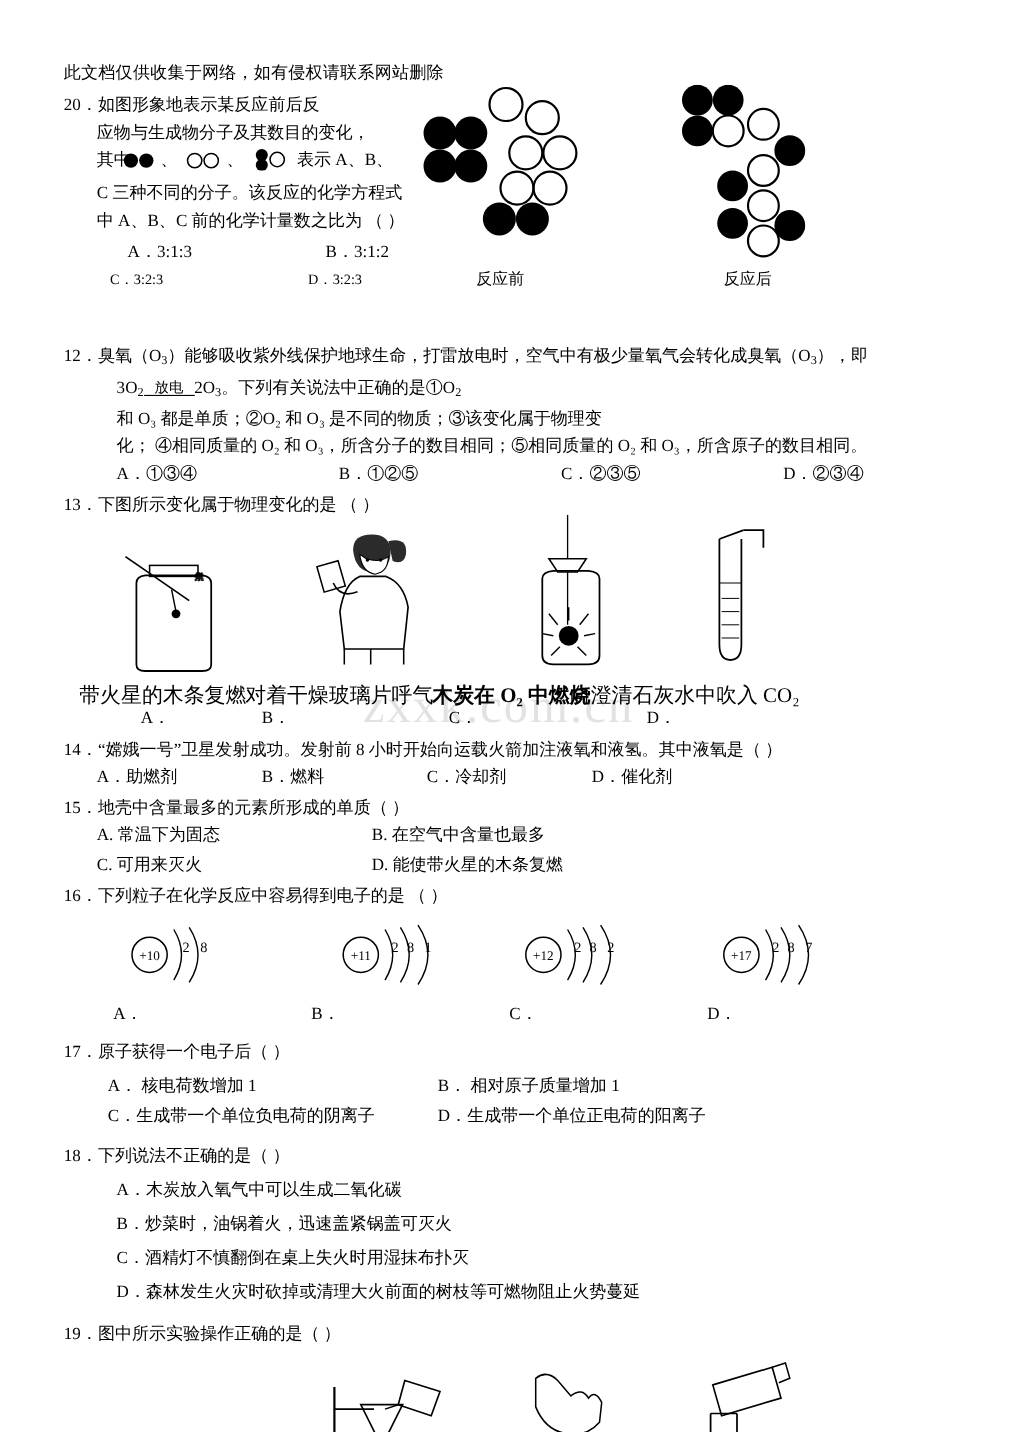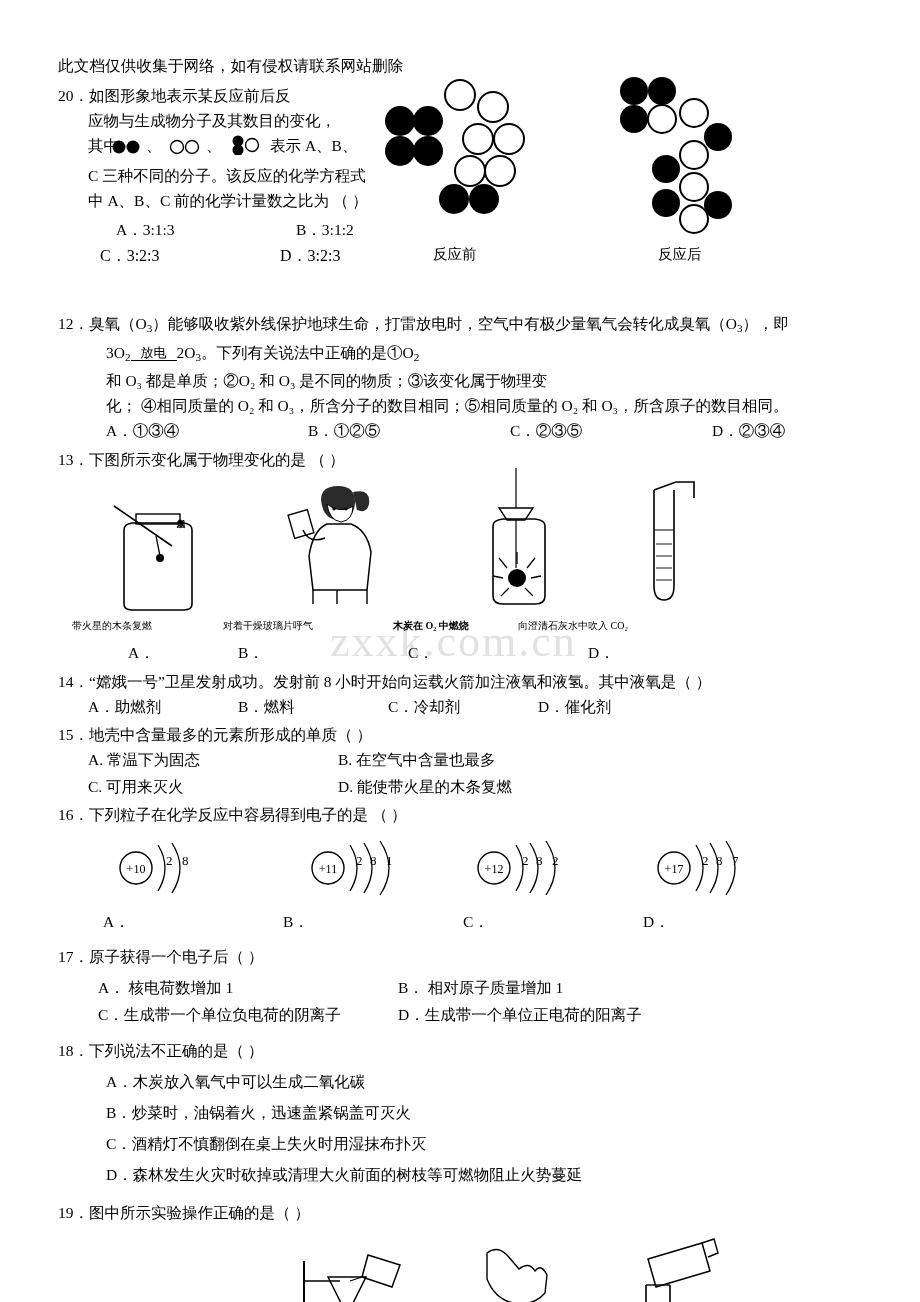--- a/index.html
+++ b/index.html
@@ -36,21 +36,21 @@
     padding-left:30px;
     font-size:15.5px;
     line-height:1.7;
   }
   .opts > div{ }
   .w1{ width:150px; }
   .w2{ width:180px; }
   .w4{ width:250px; }
   sub{ font-size:72%; vertical-align:-0.25em; }
   .ovl{ position:absolute; }
-  .cap{ font-size:10px; }
+  .cap{ font-size:19px; }
   .watermark{
     position:absolute;
     left:330px;
     top:616px;
     font-family:"Liberation Serif", serif;
     font-size:44px;
     color:#e2e2e2;
     letter-spacing:2px;
     pointer-events:none;
     z-index:0;
@@ -118,21 +118,21 @@
           <span class="ovl" style="left:212px;top:0px;">表示 A、B、</span>
         </div>
         <div class="indent1">C 三种不同的分子。该反应的化学方程式</div>
         <div class="indent1">中 A、B、C 前的化学计量数之比为  （    ）</div>
       </div>
 
       <div class="ovl" style="left:58px;top:134px;width:400px;display:flex;font-size:15.5px;">
         <div class="w2">A．3:1:3</div>
         <div class="w2">B．3:1:2</div>
       </div>
-      <div class="ovl" style="left:42px;top:160px;width:400px;display:flex;font-size:16px;">
+      <div class="ovl" style="left:42px;top:160px;width:400px;display:flex;font-size:13px;">
         <div class="w2">C．3:2:3</div>
         <div class="w2">D．3:2:3</div>
       </div>
 
       <div class="ovl" style="left:320px;top:-6px;">
         <svg width="200" height="150" viewBox="0 0 200 150">
 
           <circle cx="82" cy="18" r="15" fill="none" stroke="#000" stroke-width="2"></circle>
           <circle cx="115" cy="30" r="15" fill="none" stroke="#000" stroke-width="2"></circle>
 

